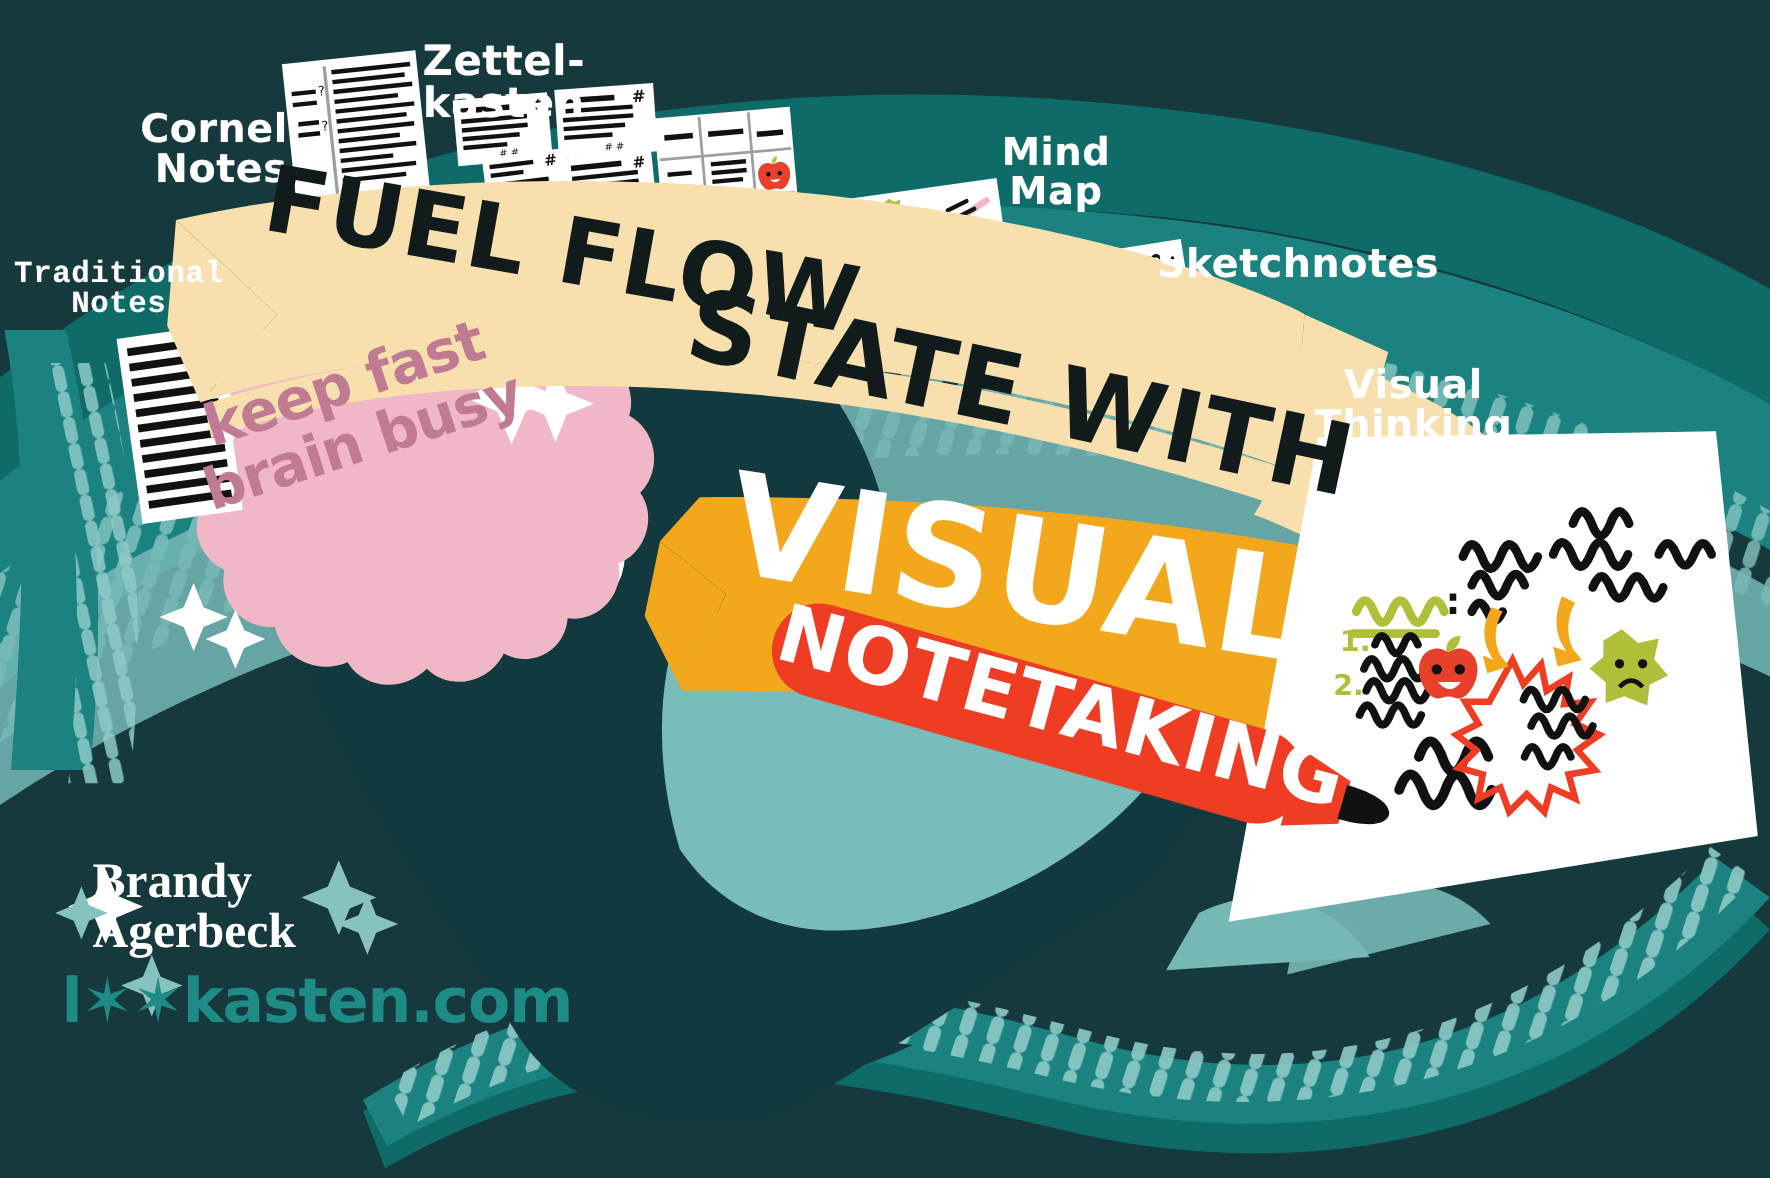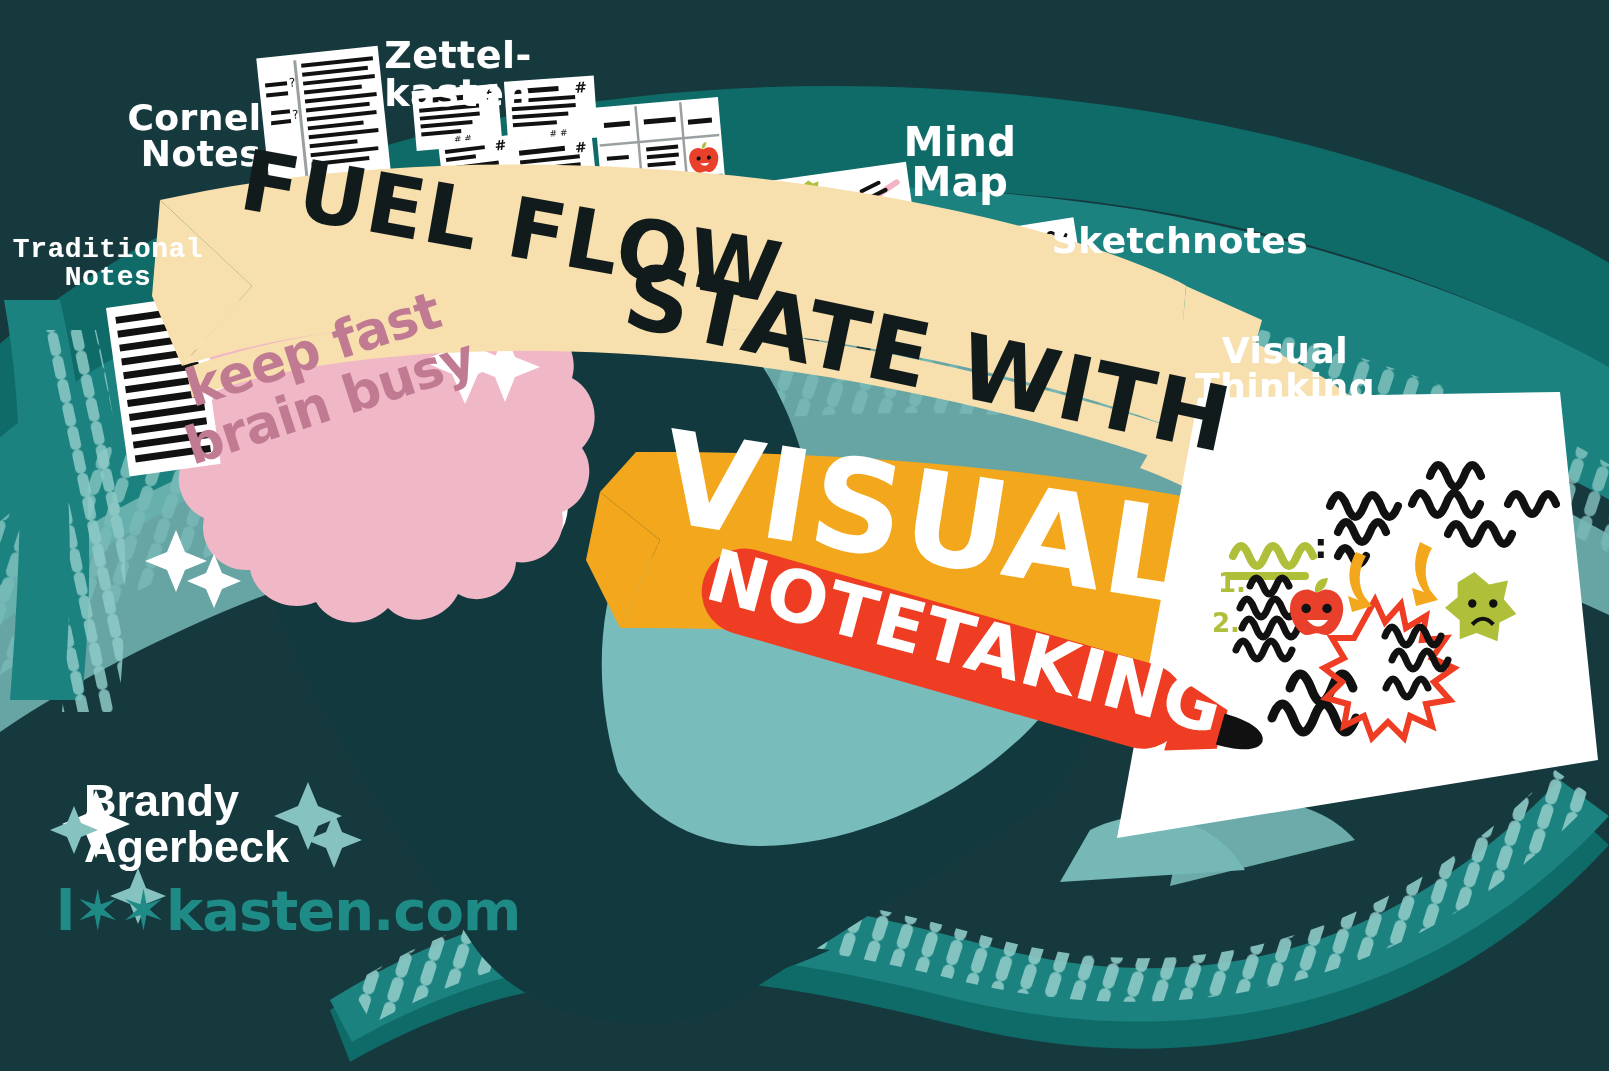--- a/index.html
+++ b/index.html
@@ -17,21 +17,21 @@
     font-family:"DejaVu Sans", sans-serif;
     font-weight:700;line-height:1.0;
     text-align:center;letter-spacing:.5px;
     white-space:pre-line;
     text-shadow:0 0 1px rgba(255,255,255,.35);
   }
   #lbl-traditional{left:8px;  top:236px; width:200px; font-size:28px;font-family:Liberation Mono, monospace;}
   #lbl-cornell   {left:116px; top:100px; width:170px; font-size:36px;}
   #lbl-zettel    {left:368px; top:4px;   width:180px; font-size:38px;margin-top:32px;}
   #lbl-triple    {left:680px; top:45px;  width:215px; font-size:36px;}
-  #lbl-mind      {left:900px; top:122px; width:120px; font-size:40px;}
+  #lbl-mind      {left:900px; top:122px; width:120px; font-size:35px;}
   #lbl-sketch    {left:1050px;top:223px; width:260px; font-size:36px;}
   #lbl-visual    {left:1190px;top:333px; width:190px; font-size:36px;}
 
   
   #brain-text{
     position:absolute;left:170px;top:318px;width:340px;height:230px;
     transform:rotate(-18deg);
     color:#c07b93;font-size:52px;font-weight:700;line-height:1.05;
     font-family:"DejaVu Sans", sans-serif;
     text-align:center;white-space:pre-line;
@@ -59,21 +59,21 @@
     position:absolute;left:700px;top:600px;
     font-size:72px;font-weight:700;color:#ffffff;
     font-family:"DejaVu Sans", sans-serif;
     letter-spacing:1px;transform:rotate(15deg);white-space:nowrap;
   }
 
   
   #sig-name{
     position:absolute;left:84px;top:778px;width:300px;
     color:#ffffff;font-size:45px;font-weight:700;line-height:1.02;
-    font-family:Liberation Sans, sans-serif;white-space:pre-line;
+    font-family:Liberation Serif, serif;white-space:pre-line;
   }
   #sig-site{
     position:absolute;left:56px;top:878px;
     color:#1f8b86;font-size:56px;font-weight:700;
     font-family:"DejaVu Sans", sans-serif;letter-spacing:-1px;
     white-space:nowrap;
   }
 </style>
 </head>
 <body>

